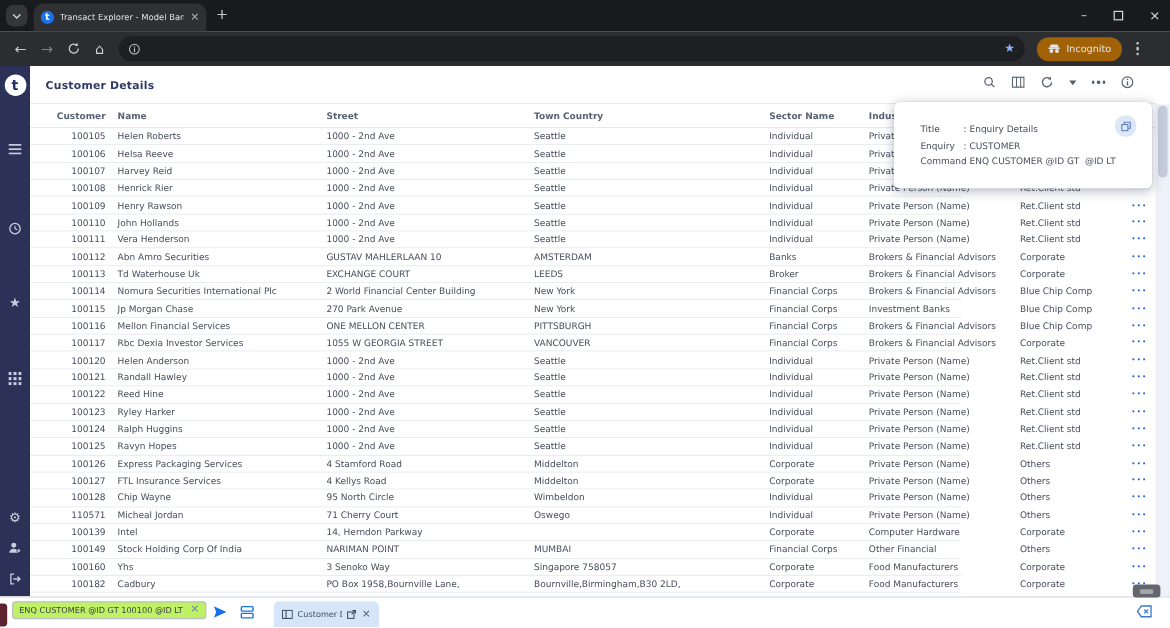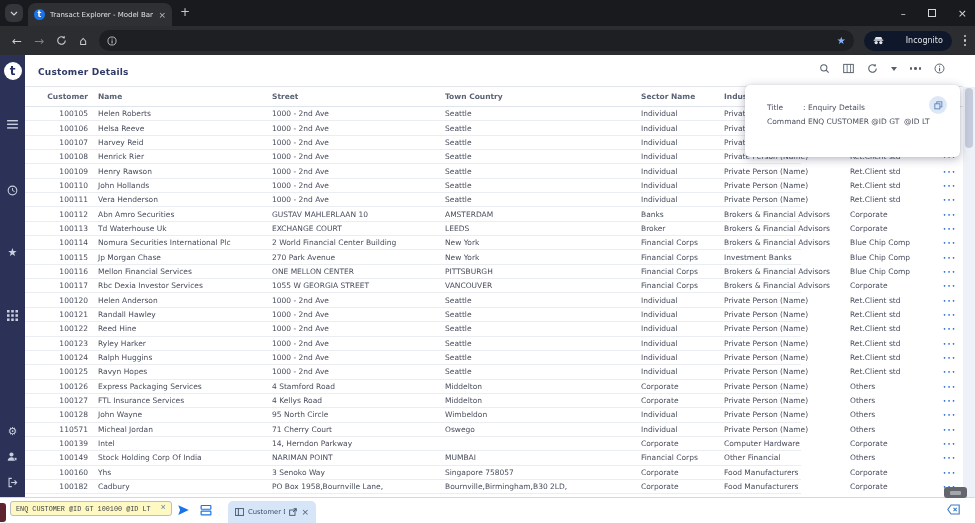--- a/index.html
+++ b/index.html
@@ -18,21 +18,21 @@
   .win-min { font-size:10px; }
   .win-max { width:8px; height:8px; border:1px solid #d4d6da; display:inline-block; }
   .win-close { font-size:11px; }
 
   .btoolbar { position:absolute; left:0; top:26px; width:975px; height:29px; background:#2b2d31; display:flex; align-items:center; }
   .nav-ic { color:#c9ccd1; font-size:12px; margin-left:12px; line-height:1; }
   .nav-ic.dim { color:#7d8085; }
   .omnibox { margin-left:12px; width:755px; height:21px; background:#1d1f23; border-radius:11px; display:flex; align-items:center; padding:0 8px; gap:6px; }
   .omni-url { color:#e3e5e8; font-size:8.5px; white-space:nowrap; flex:1;margin-top:40px; }
   .omni-star { color:#8ab4f8; font-size:10px; }
-  .incog-badge { margin-left:10px; height:20px; padding:0 9px; border-radius:10px; background:#0f172a; display:flex; align-items:center; gap:22px; color:#e3e5e8; font-size:8px; }
+  .incog-badge { margin-left:10px; height:20px; padding:0 9px; border-radius:10px; background:#a16207; display:flex; align-items:center; gap:5px; color:#e3e5e8; font-size:8px; }
   .kebab { margin-left:12px; display:flex; flex-direction:column; gap:2px; }
   .kebab i { width:2.5px; height:2.5px; border-radius:50%; background:#c9ccd1; }
 
   
   .sidebar { position:absolute; left:0; top:55px; width:25px; height:442px; background:#2b3157; display:flex; flex-direction:column; align-items:center; }
   .logo-circle { margin-top:7px; width:18px; height:18px; border-radius:50%; background:#fff; color:#253064; font-weight:bold; font-size:12px; display:flex; align-items:center; justify-content:center; }
   .side-ic { position:absolute; left:0; width:25px; display:flex; justify-content:center; color:#c9cede; }
   .appheader { position:absolute; left:25px; top:55px; width:938px; height:32px; background:#fff; border-bottom:1px solid #e3e6ec; }
   .page-title { position:absolute; left:13px; top:12px; font-size:9px; font-weight:bold; color:#303a66; letter-spacing:.2px; }
   .app-tools { position:absolute; right:18px; top:8px; display:flex; align-items:center; gap:13px; color:#57606e; }
@@ -60,21 +60,21 @@
   .popup-value { white-space:pre; }
   .copy-btn { position:absolute; right:13px; top:11px; width:18px; height:18px; border-radius:50%; background:#dde8f7; display:flex; align-items:center; justify-content:center; color:#5b7fb9; }
 
   
   .vscroll { position:absolute; left:963px; top:87px; width:12px; height:410px; background:#eef1f7; }
   .vthumb { position:absolute; left:2px; top:1px; width:8px; height:60px; border-radius:4px; background:#c5cbda; }
 
   
   .bottombar { position:absolute; left:0; top:497px; width:975px; height:26px; background:#fff; border-top:1px solid #d4d9e0; }
   .corner-accent { position:absolute; left:0; top:503px; width:6px; height:19px; background:#5d2430; border-radius:0 3px 3px 0; }
-  .cmd-chip { position:absolute; left:10px; top:501px; width:162px; height:15px; border:1px solid #b9bdc6; border-radius:3px; background:#fef9c3; display:flex; align-items:center; padding:0 5px; gap:4px;font-family:Liberation Mono, monospace; }
+  .cmd-chip { position:absolute; left:10px; top:501px; width:162px; height:15px; border:1px solid #b9bdc6; border-radius:3px; background:#bef264; display:flex; align-items:center; padding:0 5px; gap:4px; }
   .cmd-text { font-size:6.8px; color:#3c3f46; white-space:nowrap; overflow:hidden; flex:1; }
   .chip-x { color:#5f7fae; font-size:9px; line-height:1; }
   .send-ic { position:absolute; left:177px; top:504px; color:#1a73e8; }
   .panel-ic { position:absolute; left:200px; top:504px; color:#1a73e8; }
   .enq-tab { position:absolute; left:228px; top:501px; width:88px; height:22px; background:#d7e5f8; border-radius:5px 5px 0 0; display:flex; align-items:center; padding:0 7px; gap:4px; color:#3c4f66; }
   .enq-tab-label { font-size:6.8px; white-space:nowrap; overflow:hidden; flex:1; }
   .enq-tab .tclose { font-size:9px; color:#4c5e73; }
   .collapsed-widget { position:absolute; left:944px; top:487px; width:23px; height:11px; background:#63666c; border-radius:3px; display:flex; align-items:center; justify-content:center; z-index:40; }
   .collapsed-widget i { width:11px; height:4px; background:#a3a6ab; border-radius:1px; }
   .clear-ic { position:absolute; left:947px; top:504px; color:#3f7bc8; }
@@ -464,21 +464,21 @@
     <span class="cell c-street">4 Kellys Road</span>
     <span class="cell c-town">Middelton</span>
     <span class="cell c-sector">Corporate</span>
     <span class="cell c-industry">Private Person (Name)</span>
     <span class="cell c-segment">Others</span>
     <span class="cell c-action">•••</span>
   </div>
 
   <div class="trow">
     <span class="cell c-customer">100128</span>
-    <span class="cell">John Wayne</span>
+    <span class="cell">Chip Wayne</span>
     <span class="cell c-street">95 North Circle</span>
     <span class="cell c-town">Wimbeldon</span>
     <span class="cell c-sector">Individual</span>
     <span class="cell c-industry">Private Person (Name)</span>
     <span class="cell c-segment">Others</span>
     <span class="cell c-action">•••</span>
   </div>
 
   <div class="trow">
     <span class="cell c-customer">110571</span>
@@ -533,20 +533,24 @@
     <span class="cell c-industry">Food Manufacturers</span>
     <span class="cell c-segment">Corporate</span>
     <span class="cell c-action">•••</span>
   </div>
 </div>
 
 <div class="popup">
   <div class="popup-row">
     <span class="popup-label">Title</span>
     <span class="popup-value">: Enquiry Details</span>
+  </div>
+  <div class="popup-row">
+    <span class="popup-label">Enquiry</span>
+    <span class="popup-value">: CUSTOMER</span>
   </div>
   <div class="popup-row">
     <span class="popup-label">Command</span>
     <span class="popup-value">: ENQ CUSTOMER @ID GT  @ID LT</span>
   </div>
   <span class="copy-btn">
     <svg width="9" height="9" viewBox="0 0 16 16">
         <rect x="5" y="1.5" width="9" height="9" fill="none" stroke="currentColor" stroke-width="1.6"></rect>
         <rect x="1.5" y="5" width="9" height="9" fill="#dde8f7" stroke="currentColor" stroke-width="1.6"></rect>
       </svg>

